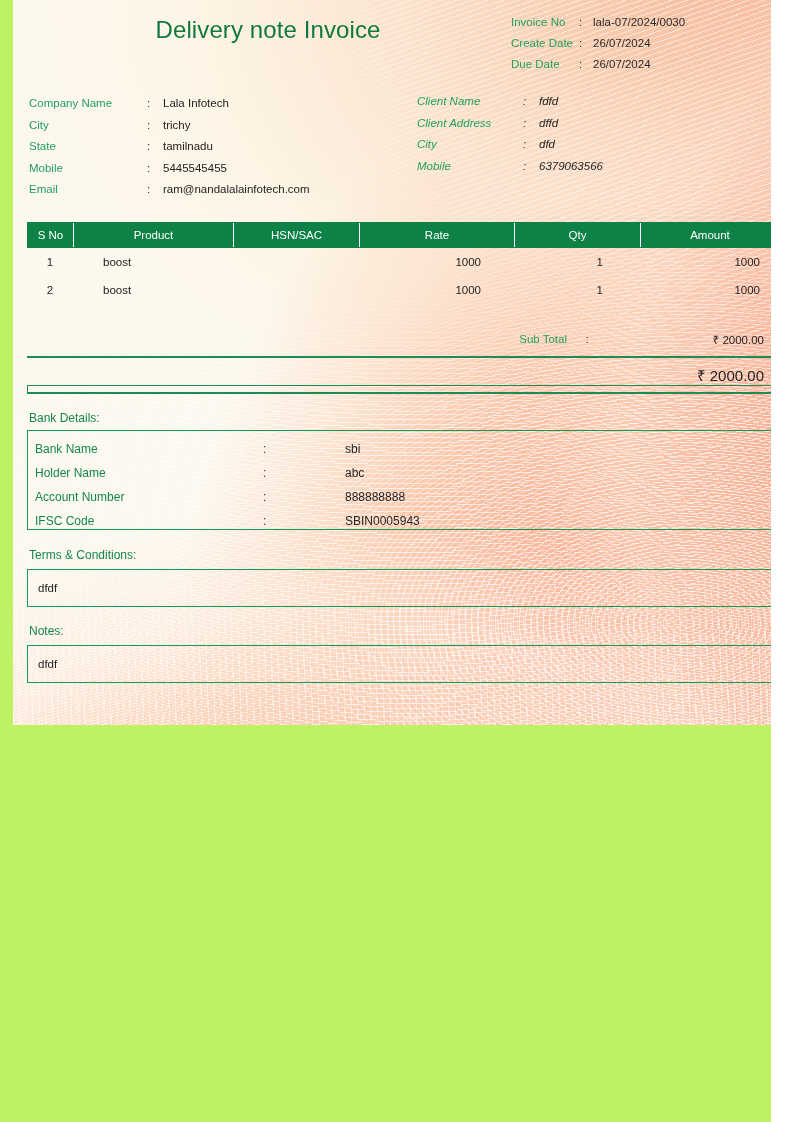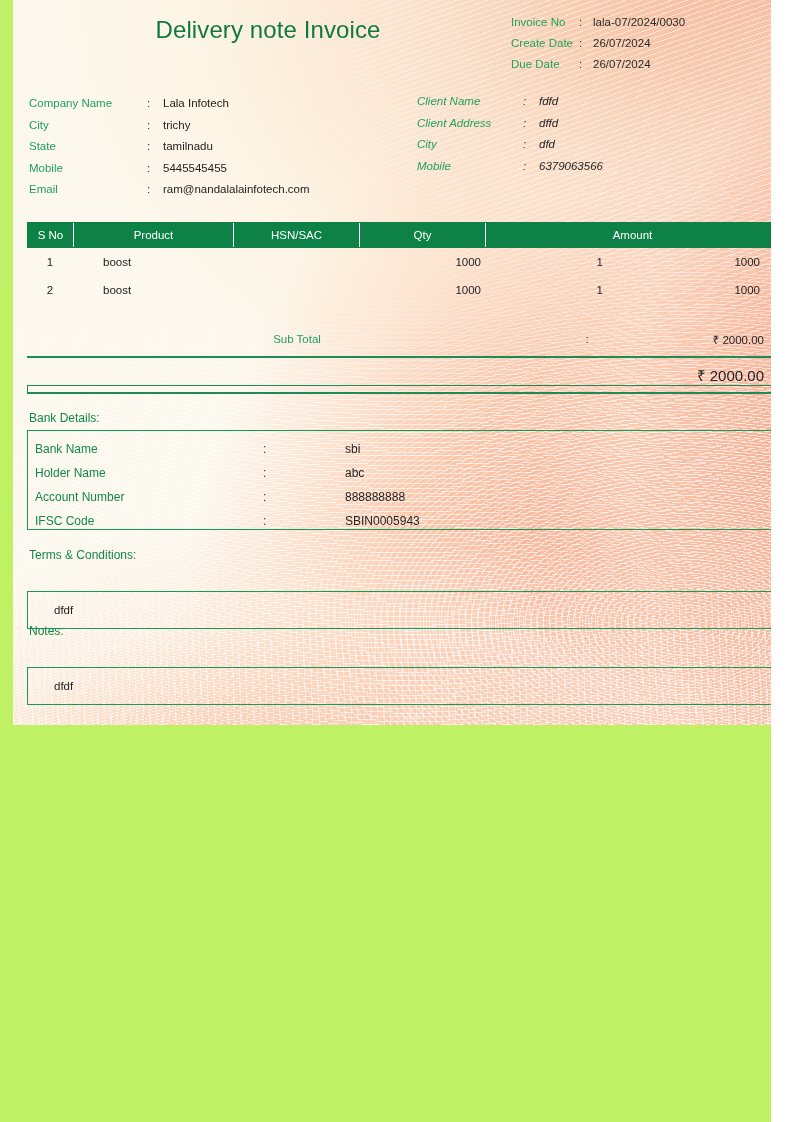--- a/index.html
+++ b/index.html
@@ -152,21 +152,21 @@
   .trow .c-prod { text-align: left; padding-left: 30px; }
   .trow .c-rate { text-align: right; padding-right: 33px; }
   .trow .c-qty  { text-align: right; padding-right: 37px; }
   .trow .c-amt  { text-align: right; padding-right: 20px; }
 
   .subtotal-row {
     display: flex; align-items: center;
     height: 34px; margin-top: 18px;
     font-size: 11.5px;
   }
-  .st-label { width: 540px; text-align: center; color: #22a05f; }
+  .st-label { width: 540px; text-align: right; color: #22a05f; }
   .st-colon { width: 40px; text-align: center; color: #2f2f2f; }
   .st-val   { flex: 1; text-align: right; padding-right: 16px; color: #232323; }
 
   .total-sep { height: 2px; background: #1e8a55; }
   .total-row {
     display: flex; align-items: center; height: 34px;
     font-size: 15px;
   }
   .tt-label { width: 540px; text-align: right; color: #10793f; }
   .tt-gap   { width: 40px; }
@@ -200,22 +200,22 @@
   .b-label { width: 228px; color: #12874a; padding-left: 3px; }
   .b-colon { width: 82px; color: #2f2f2f; }
   .b-val   { color: #232323; }
 
   .text-box {
     position: absolute; left: 14px;
     width: 753px; height: 38px;
     border: 1.5px solid #169a57;
     box-sizing: border-box;
     display: flex; align-items: center;
-    padding-left: 26px;
-    font-size: 11.5px; color: #232323; margin-top: 22px;
+    padding-left: 10px;
+    font-size: 11.5px; color: #232323;
   }
   .text-box.terms { top: 569px; }
   .text-box.notes { top: 645px; }
 
   .thanks {
     position: absolute; left: 0; top: 705px;
     width: 767px; text-align: center;
     font-size: 14px; color: #15824a;
   }
 </style>
@@ -305,20 +305,21 @@
           <span class="p-colon">:</span>
           <span class="p-val">6379063566</span>
         </div>
       </div>
 
       <div class="tbl">
         <div class="thead">
           <div class="th c-sno">S No</div>
           <div class="th c-prod">Product</div>
           <div class="th c-hsn">HSN/SAC</div>
+          <div class="th c-rate">Rate</div>
           <div class="th c-qty">Qty</div>
           <div class="th c-amt">Amount</div>
         </div>
 
         <div class="trow">
           <div class="cell c-sno">1</div>
           <div class="cell c-prod">boost</div>
           <div class="cell c-hsn"></div>
           <div class="cell c-rate">1000</div>
           <div class="cell c-qty">1</div>

